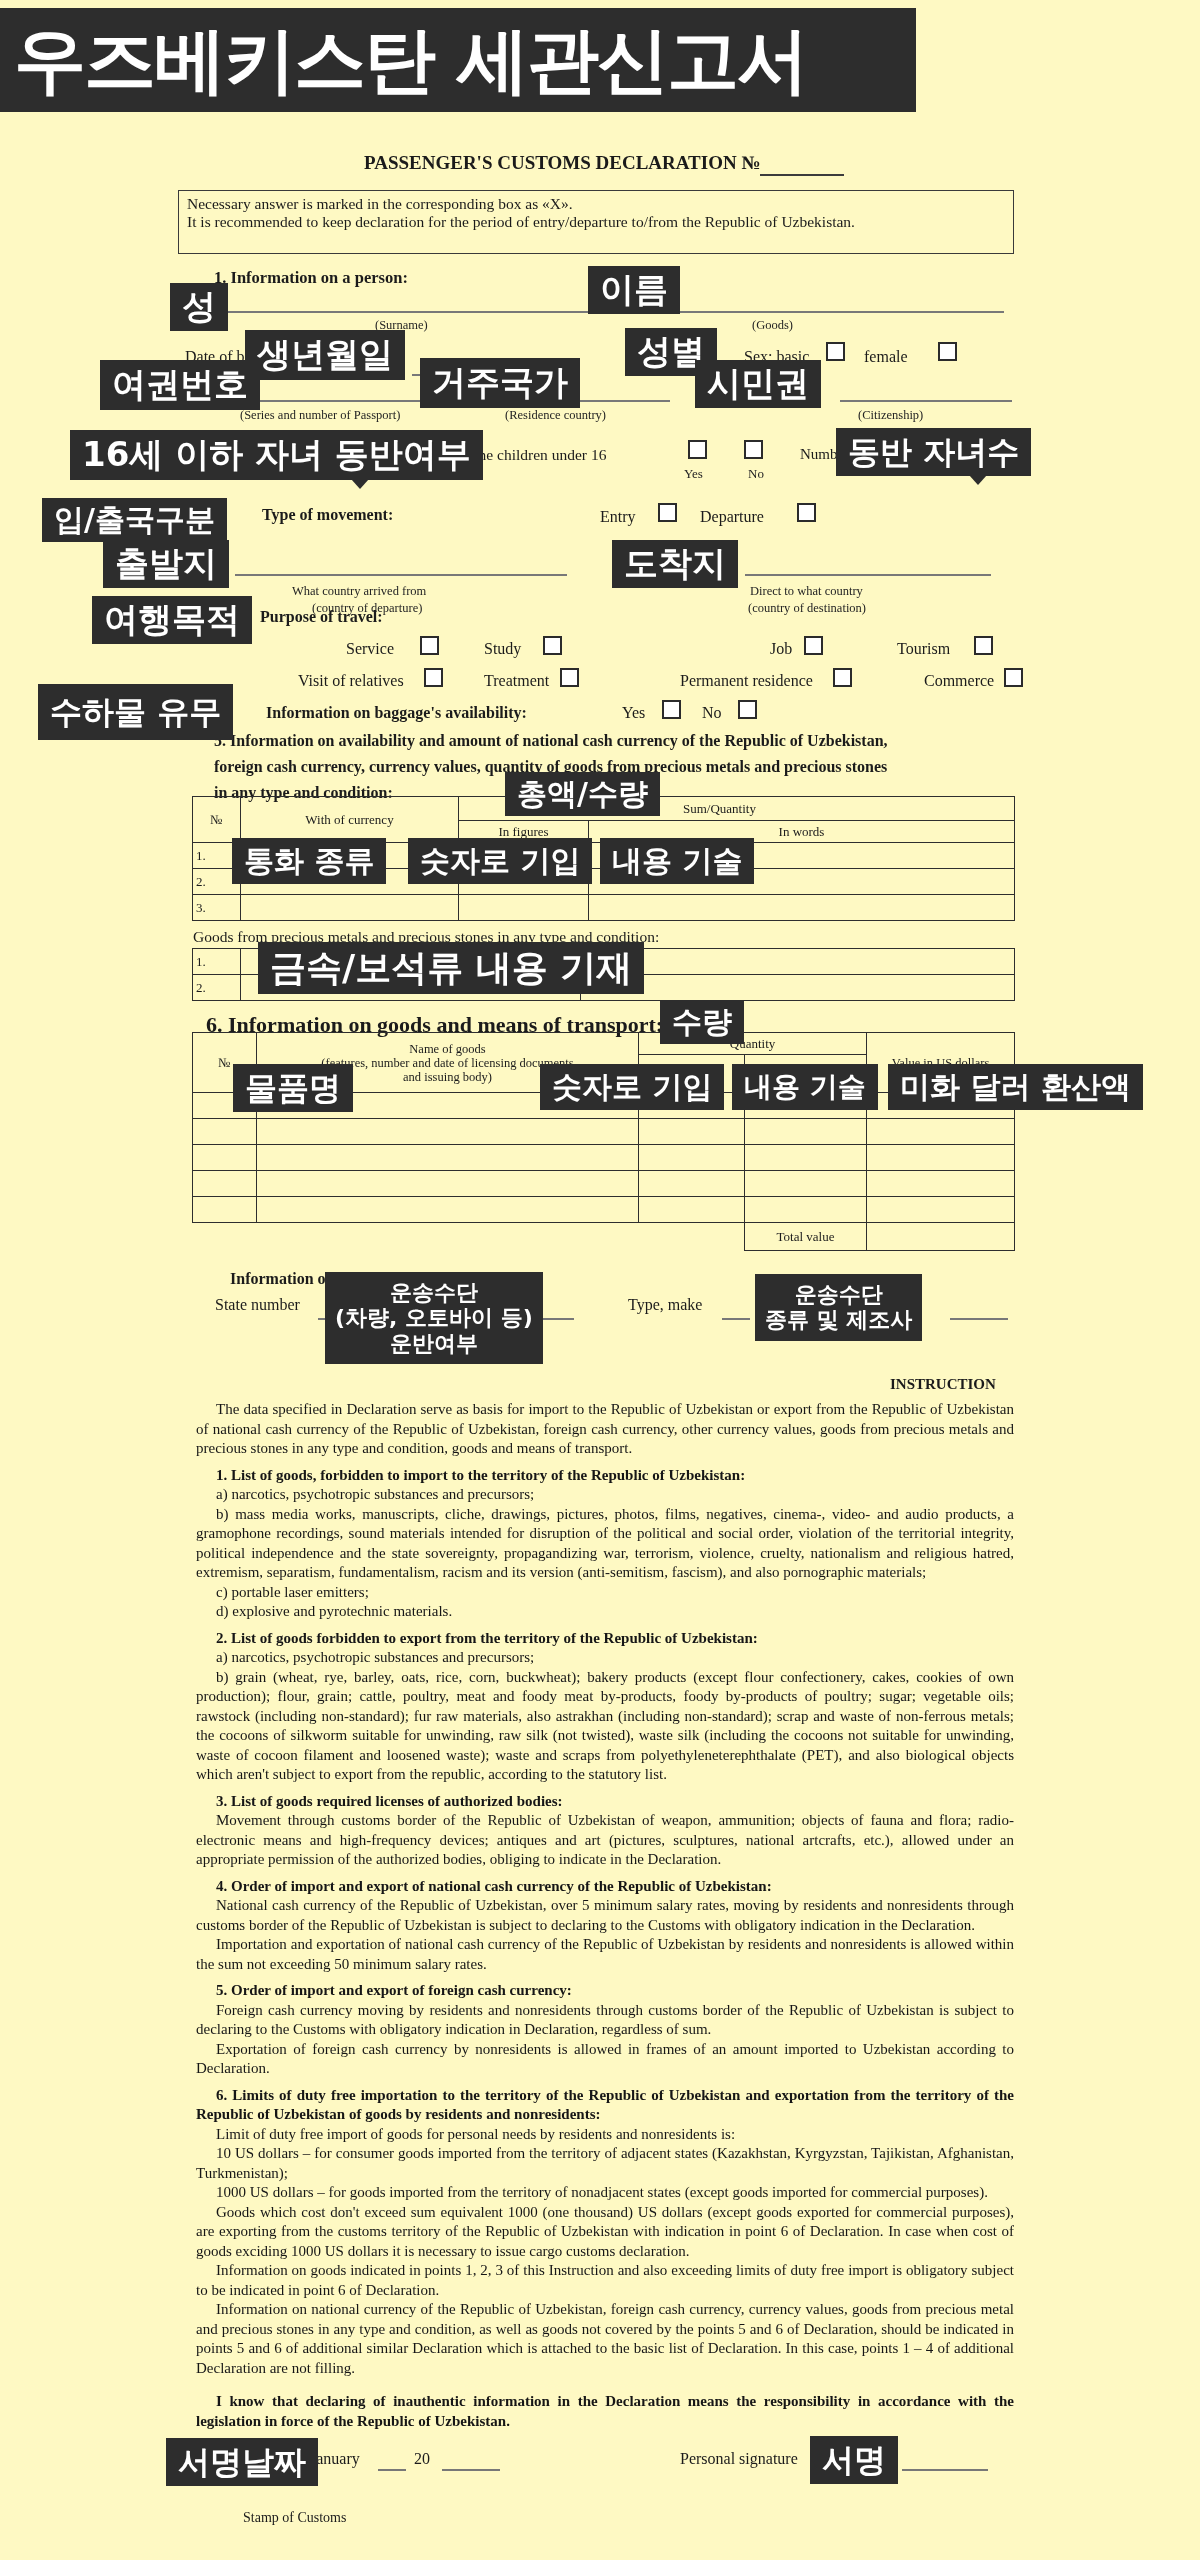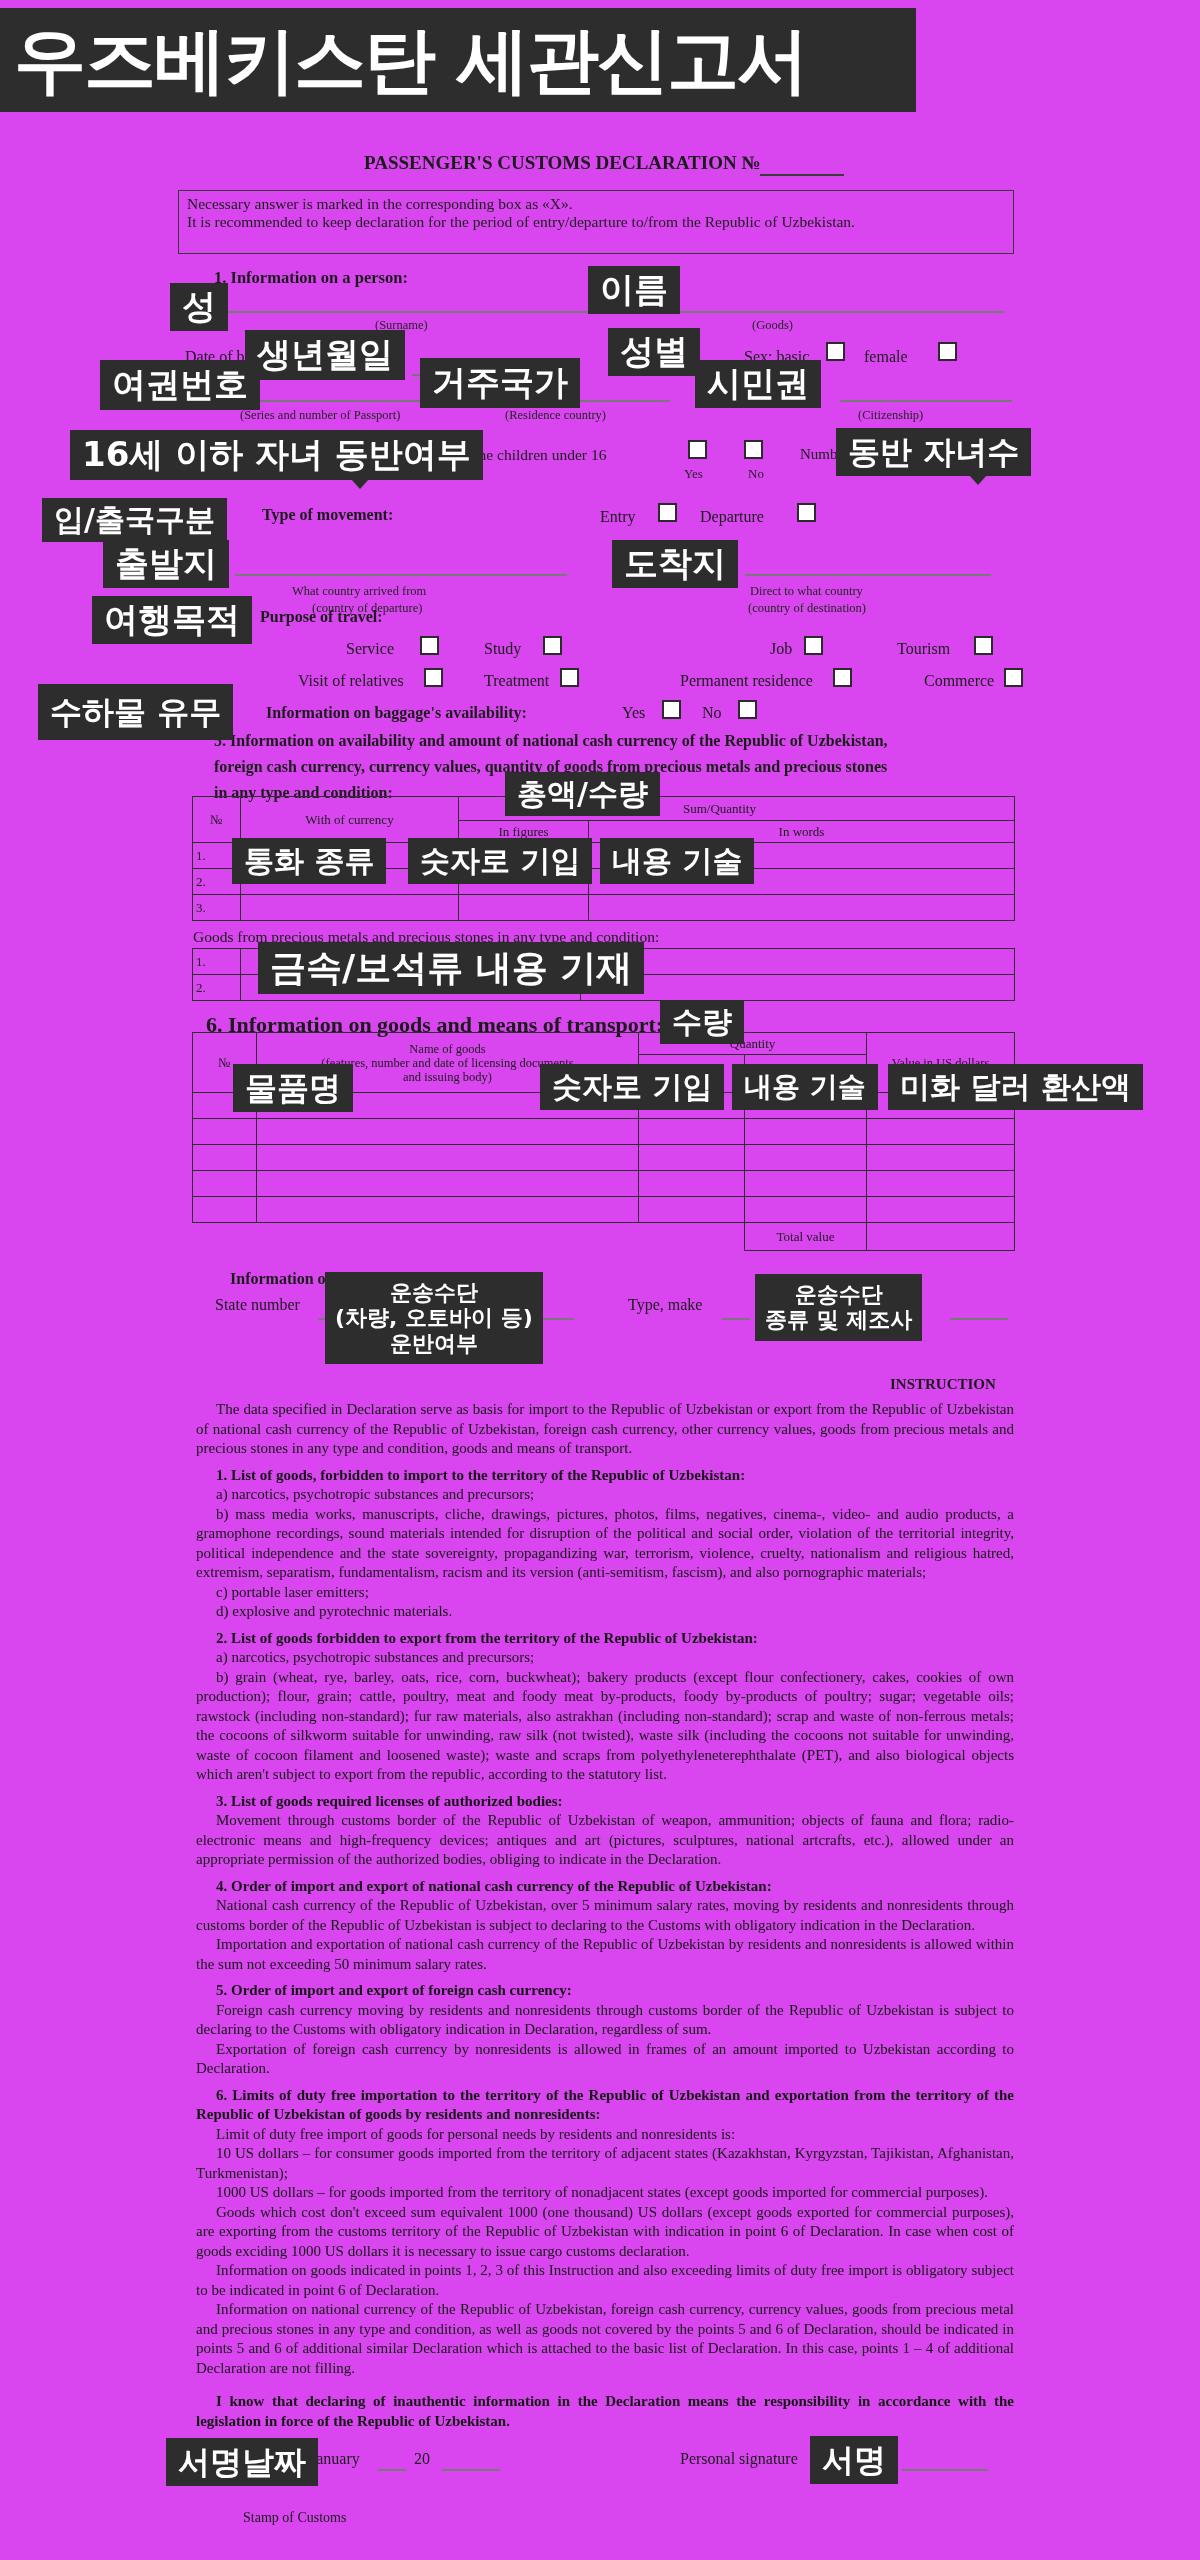--- a/index.html
+++ b/index.html
@@ -1,16 +1,16 @@
 <!DOCTYPE html>
 <html><head>
 <meta charset="utf-8">
 <style>
   html,body{margin:0;padding:0;background:#fff;}
-  #page{position:relative;width:1200px;height:2560px;background:#d946ef;overflow:hidden;
+  #page{position:relative;width:1200px;height:2560px;background:#fef9c3;overflow:hidden;
         font-family:"Liberation Serif",serif;color:#1b1b1b;}
   
   .title{position:absolute;left:0;top:8px;width:916px;height:104px;background:#2d2d2d;color:#fff;
          font-family:"DejaVu Sans",sans-serif;font-weight:800;font-size:72px;line-height:104px;
          padding-left:14px;box-sizing:border-box;letter-spacing:-2px;z-index:6;white-space:nowrap;}
   
   .ko{position:absolute;background:#2d2d2d;color:#fff;font-family:"DejaVu Sans",sans-serif;font-weight:700;
       display:flex;align-items:center;justify-content:center;padding:4px 12px;box-sizing:border-box;
       z-index:5;line-height:1.15;white-space:nowrap;}
   .ko.multi{flex-direction:column;text-align:center;padding:8px 10px;}
@@ -292,21 +292,21 @@
   <div class="ln" style="left:378px;top:2469px;width:28px"></div>
   <div class="t" style="left:414px;top:2450px">20</div>
   <div class="ln" style="left:442px;top:2469px;width:58px"></div>
   <div class="t" style="left:680px;top:2450px">Personal signature</div>
   <div class="ln" style="left:902px;top:2469px;width:86px"></div>
   <div class="t" style="left:243px;top:2510px;font-size:14px">Stamp of Customs</div>
 
   <div class="ko" style="left:170px;top:283px;height:48px;font-size:34px">성</div>
   <div class="ko" style="left:588px;top:266px;height:48px;font-size:34px">이름</div>
   <div class="ko" style="left:245px;top:330px;height:50px;font-size:34px">생년월일</div>
-  <div class="ko" style="left:608px;top:328px;height:48px;font-size:34px">성별</div>
+  <div class="ko" style="left:625px;top:328px;height:48px;font-size:34px">성별</div>
   <div class="ko" style="left:100px;top:360px;height:50px;font-size:34px">여권번호</div>
   <div class="ko" style="left:420px;top:358px;height:50px;font-size:34px">거주국가</div>
   <div class="ko" style="left:695px;top:360px;height:48px;font-size:34px">시민권</div>
   <div class="ko tail" style="left:70px;top:430px;height:50px;font-size:34px">16세 이하 자녀 동반여부</div>
   <div class="ko tail" style="left:836px;top:428px;height:48px;font-size:32px">동반 자녀수</div>
   <div class="ko" style="left:42px;top:498px;height:44px;font-size:30px">입/출국구분</div>
   <div class="ko" style="left:103px;top:540px;height:48px;font-size:34px">출발지</div>
   <div class="ko" style="left:612px;top:540px;height:48px;font-size:34px">도착지</div>
   <div class="ko" style="left:92px;top:596px;height:48px;font-size:34px">여행목적</div>
   <div class="ko" style="left:38px;top:684px;height:56px;font-size:32px">수하물 유무</div>

